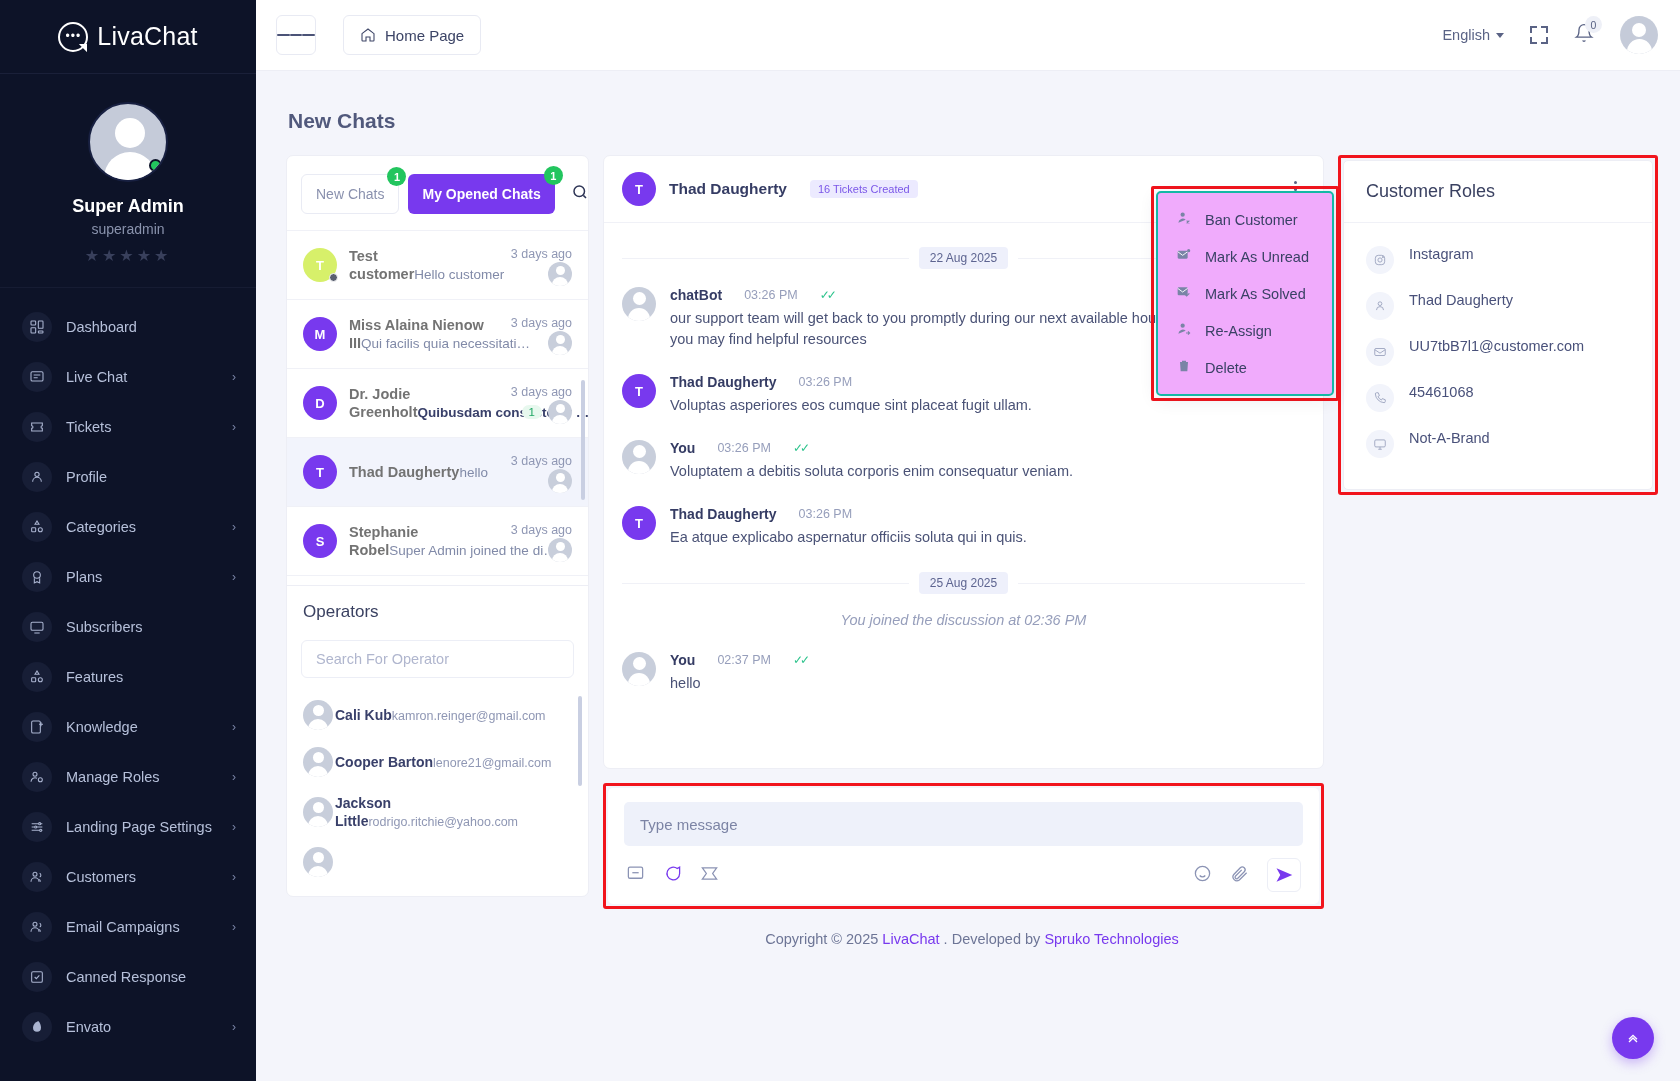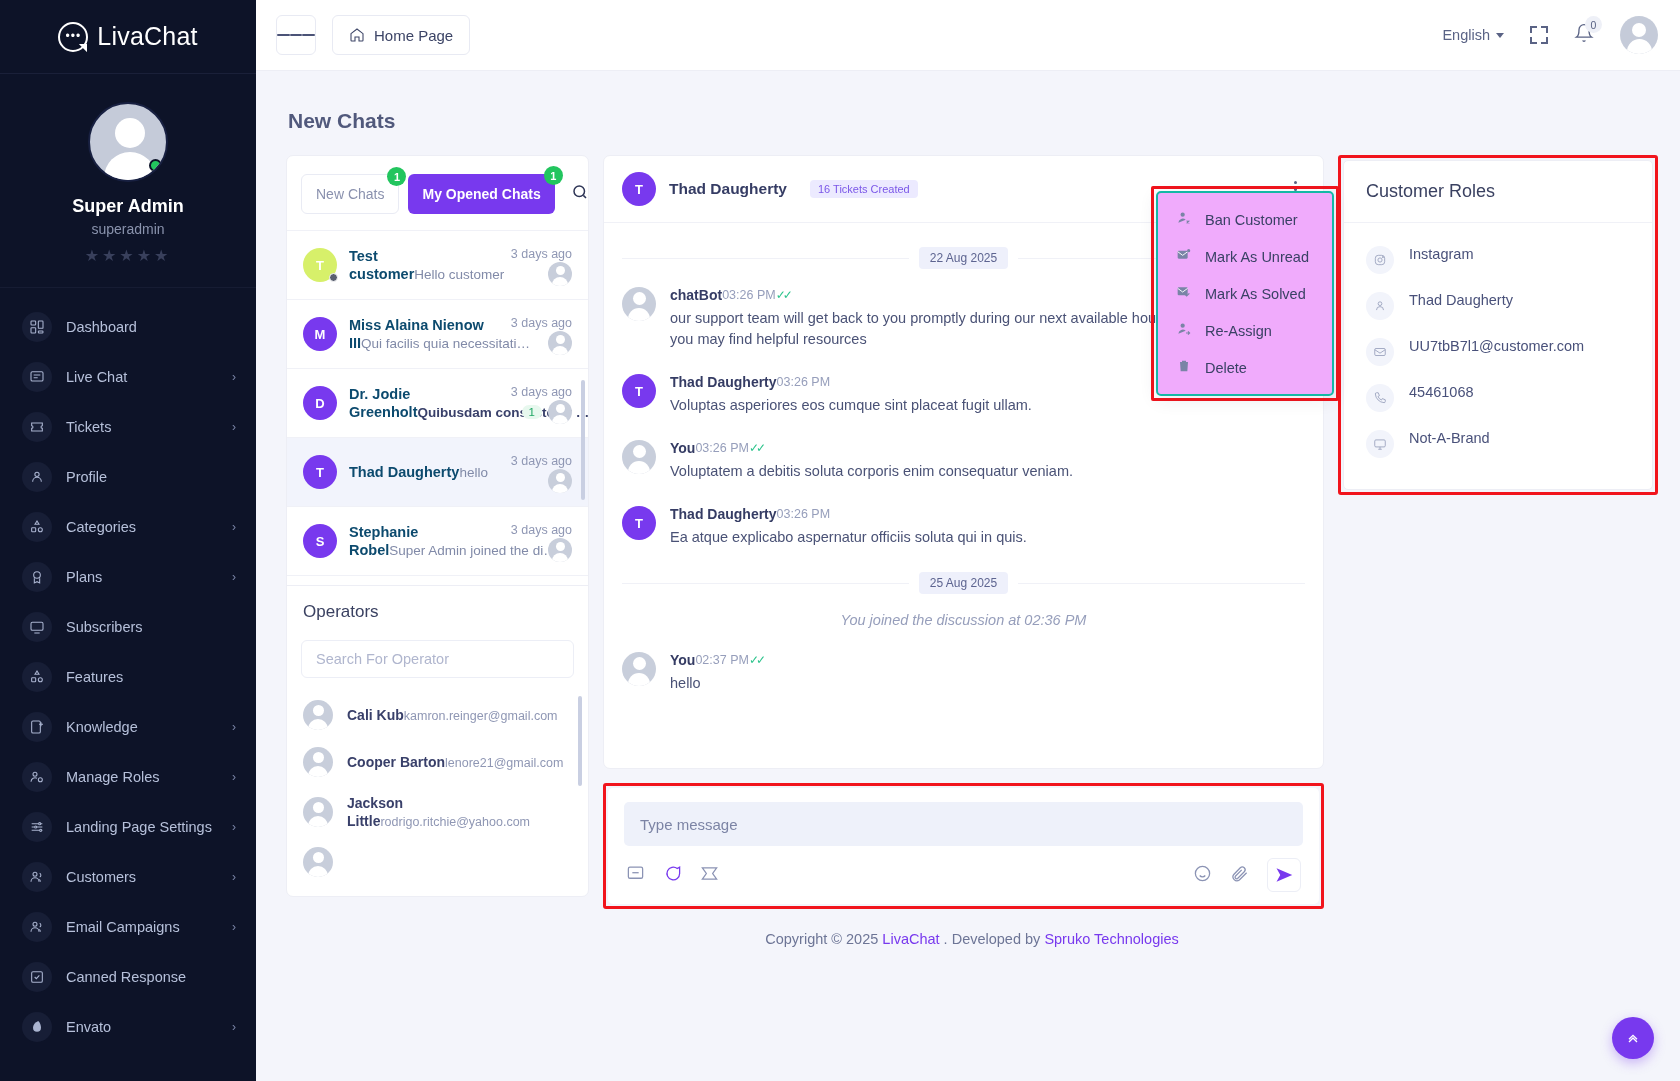--- a/index.html
+++ b/index.html
@@ -70,21 +70,21 @@
   .topbar {
     height: 71px; min-height:71px; background: #fff; display: flex; align-items: center;
     padding: 0 22px 0 20px; border-bottom: 1px solid #edeef5;
   }
   .hamburger {
     width: 40px; height: 40px; border: 1px solid #e8eaf3; border-radius: 6px;
     display:flex; align-items:center; justify-content:center; cursor:pointer; background:#fff;
   }
   .hamburger span { display:block; width:18px; height:2px; background:#4b5377; margin:2px 0; border-radius:2px;}
   .homebtn {
-    margin-left: 16px; height: 40px; border: 1px solid #e8eaf3; border-radius: 6px;
+    margin-left: 27px; height: 40px; border: 1px solid #e8eaf3; border-radius: 6px;
     display:flex; align-items:center; gap:9px; padding: 0 16px; background:#fff;
     color:#3c4466; font-size: 15px; cursor:pointer;
   }
   .homebtn svg { width:16px;height:16px;stroke:#3c4466;fill:none;stroke-width:1.6;}
   .top-right { margin-left:auto; display:flex; align-items:center; gap: 26px; }
   .lang { color:#5a6385; font-size:14.5px; cursor:pointer; display:flex; align-items:center; gap:6px;}
   .caret-dn { width:0;height:0;border-left:4px solid transparent;border-right:4px solid transparent;border-top:5px solid #5a6385;}
   .fs-ic { width:18px;height:18px;cursor:pointer;position:relative;}
   .fs-ic i { position:absolute;width:7px;height:7px;border:2px solid #5a6385;}
   .fs-ic i:nth-child(1){left:0;top:0;border-right:none;border-bottom:none;}
@@ -126,39 +126,39 @@
   .chat-row{
     display:flex;align-items:center;gap:12px;padding:13px 16px;border-top:1px solid #f0f1f7;cursor:pointer;
   }
   .chat-row.sel{ background:#f2f4fc; }
   .ini{
     width:34px;height:34px;min-width:34px;border-radius:50%;color:#fff;font-size:13px;
     display:flex;align-items:center;justify-content:center;position:relative;font-weight:600;
   }
   .ini .off{position:absolute;right:-1px;bottom:0;width:9px;height:9px;border-radius:50%;background:#5a6070;border:1.5px solid #fff;}
   .chat-mid{flex:1;min-width:0;}
-  .chat-nm{font-size:14.5px;font-weight:700;color:#0c4a6e;margin-bottom:3px;}
+  .chat-nm{font-size:14.5px;font-weight:700;color:#737373;margin-bottom:3px;}
   .chat-msg{font-size:13.5px;color:#818aa8;white-space:nowrap;overflow:hidden;text-overflow:ellipsis;max-width:150px;}
   .chat-msg.b{font-weight:700;color:#39406a;}
   .chat-right{text-align:right;}
   .chat-time{font-size:12.5px;color:#8f97b4;margin-bottom:4px;white-space:nowrap;}
   .chat-right-bot{display:flex;align-items:center;justify-content:flex-end;gap:6px;}
   .cnt-badge{background:#e7f8ee;color:#22a765;font-size:11.5px;border-radius:10px;padding:1px 7px;}
   .mini-av{width:24px;height:24px;border-radius:50%;background:#c8cedb;position:relative;overflow:hidden;}
   .mini-av .h{position:absolute;width:9px;height:9px;border-radius:50%;background:#fff;left:7.5px;top:4px;}
   .mini-av .b{position:absolute;width:16px;height:11px;border-radius:8px 8px 0 0;background:#fff;left:4px;top:15px;}
 
   .chat-scroll{max-height:355px;overflow:hidden;position:relative;}
   .scroll-thumb{position:absolute;right:3px;top:150px;width:4px;height:120px;background:#c9cfe2;border-radius:3px;}
 
   .oper-title{padding:16px 16px 14px;font-size:17px;color:#3a4161;border-top:1px solid #edeef5;}
   .oper-search{margin:4px 14px 14px;height:38px;border:1px solid #eceef6;border-radius:6px;display:flex;align-items:center;padding:0 14px;}
   .oper-search input{border:none;outline:none;width:100%;font-size:14.5px;color:#9aa1bd;font-family:inherit;background:transparent;}
   .oper-search input::placeholder{color:#b0b6ce;}
-  .oper-row{display:flex;align-items:center;gap:14px;padding:8px 16px 9px;cursor:pointer;}
+  .oper-row{display:flex;align-items:center;gap:2px;padding:8px 16px 9px;cursor:pointer;}
   .oper-av{width:30px;height:30px;min-width:30px;border-radius:50%;background:#c8cedb;position:relative;overflow:hidden;}
   .oper-av .h{position:absolute;width:11px;height:11px;border-radius:50%;background:#fff;left:9.5px;top:5px;}
   .oper-av .b{position:absolute;width:20px;height:13px;border-radius:10px 10px 0 0;background:#fff;left:5px;top:19px;}
   .oper-nm{font-size:14px;font-weight:700;color:#39406a;}
   .oper-em{font-size:12.5px;color:#8f97b4;}
   .oper-list{position:relative;padding-bottom:10px;}
   .oper-thumb{position:absolute;right:6px;top:4px;width:4px;height:90px;background:#c9cfe2;border-radius:3px;}
 
   
   .convo{flex:1;min-width:0;display:flex;flex-direction:column;}
@@ -171,21 +171,21 @@
 
   .msgs{padding:14px 18px 20px;min-height:545px;position:relative;}
   .date-sep{display:flex;align-items:center;margin:10px 0 18px;}
   .date-sep .ln{flex:1;height:1px;background:#f0f1f7;}
   .date-chip{background:#eef0fb;color:#5d6490;font-size:12px;padding:4px 11px;border-radius:4px;margin:0 10px;}
   .msg{display:flex;gap:14px;margin-bottom:24px;}
   .msg-av{width:34px;height:34px;min-width:34px;border-radius:50%;background:#c8cedb;position:relative;overflow:hidden;}
   .msg-av .h{position:absolute;width:13px;height:13px;border-radius:50%;background:#fff;left:10.5px;top:5px;}
   .msg-av .b{position:absolute;width:22px;height:15px;border-radius:11px 11px 0 0;background:#fff;left:6px;top:21px;}
   .msg-av.purple{background:#7839ee;display:flex;align-items:center;justify-content:center;color:#fff;font-size:13px;font-weight:600;}
-  .msg-top{display:flex;align-items:center;gap:0;margin-bottom:5px;}
+  .msg-top{display:flex;align-items:center;gap:22px;margin-bottom:5px;}
   .msg-who{font-size:14px;font-weight:700;color:#353c64;}
   .msg-time{font-size:12.5px;color:#969ebb;}
   .tick{color:#2fc48d;font-size:12px;letter-spacing:-3px;}
   .msg-body{font-size:14.5px;color:#4a5276;line-height:1.45;max-width:640px;}
   .joined{text-align:center;color:#969ebb;font-style:italic;font-size:14.5px;margin:18px 0 24px;}
 
   
   .ctx-wrap{position:absolute;right:-16px;top:30px;border:3px solid #f1141c;border-radius:2px;padding:2px;z-index:40;}
   .ctx{background:#f0abfc;border:2px solid #14b8a6;border-radius:5px;box-shadow:0 4px 18px rgba(40,45,80,.09);padding:8px 0;width:178px;}
   .ctx-item{display:flex;align-items:center;gap:13px;padding:9px 18px;font-size:14.5px;color:#3a4165;cursor:pointer;}

